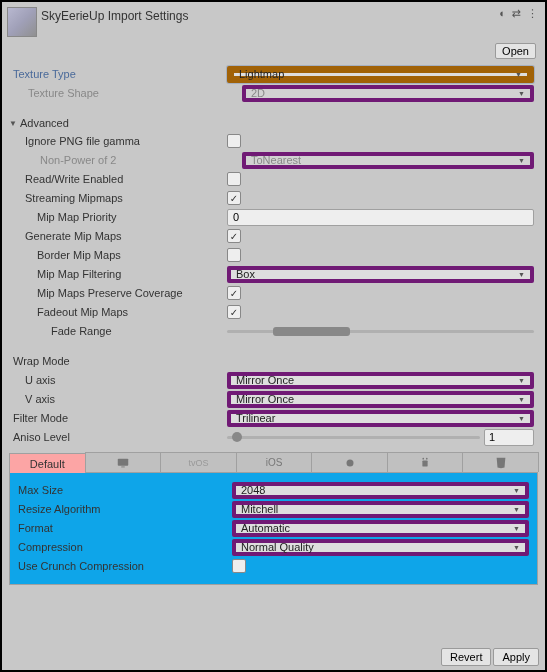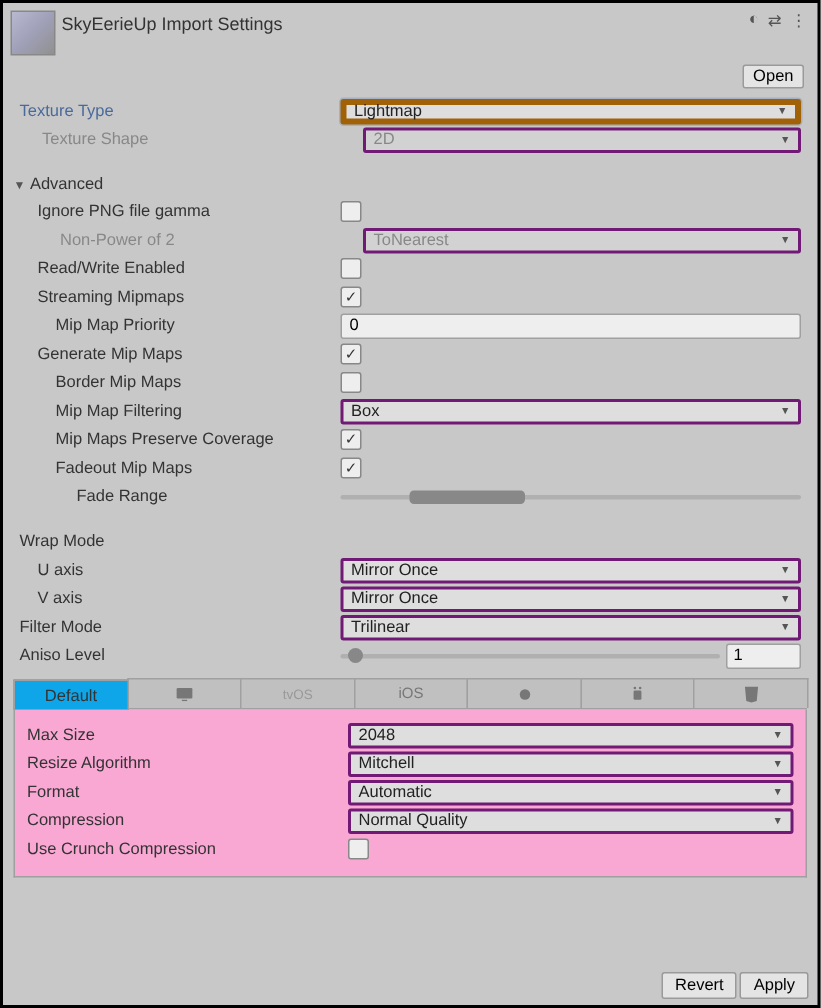--- a/index.html
+++ b/index.html
@@ -14,41 +14,41 @@
   .open-btn { background: #e4e4e4; border: 1px solid #9a9a9a; border-radius: 2px; padding: 1px 6px; font-size: 11px; margin-top: 2px; }
   .section { margin: 2px 4px; }
   .row { display: flex; align-items: center; height: 18px; margin-bottom: 1px; }
   .label { width: 218px; padding-left: 4px; color: #333; }
   .label.ind1 { padding-left: 16px; }
   .label.ind2 { padding-left: 28px; }
   .label.ind3 { padding-left: 42px; }
   .label.blue { color: #4a6a9a; }
   .label.disabled { color: #888; margin-left: 15px; }
   .ctrl { flex: 1; padding-right: 4px; }
-  .dd { width: 100%; height: 17px; background: #dedede; border: 2px solid #701a75; border-radius: 2px; padding: 0 18px 0 5px; font-size: 11px; color: #222; display: flex; align-items: center; position: relative; }
+  .dd { width: 100%; height: 17px; background: #dedede; border: 4px solid #701a75; border-radius: 2px; padding: 0 18px 0 5px; font-size: 11px; color: #222; display: flex; align-items: center; position: relative; }
   .dd.disabled { color: #888; background: #d2d2d2; }
-  .dd.blue { border: 4px solid #a16207; box-shadow: 0 0 0 1px rgba(90,122,176,0.3); }
+  .dd.blue { border: 7px solid #a16207; box-shadow: 0 0 0 1px rgba(90,122,176,0.3); }
   .dd::after { content: "▼"; position: absolute; right: 5px; font-size: 7px; color: #555; }
   .input { width: 100%; height: 17px; background: #eee; border: 1px solid #a0a0a0; border-radius: 2px; padding: 0 5px; font-size: 11px; }
   .chk { width: 14px; height: 14px; background: #eee; border: 1px solid #888; border-radius: 2px; display: flex; align-items: center; justify-content: center; font-size: 10px; color: #333; }
   .foldout { display: flex; align-items: center; height: 18px; cursor: default; }
   .fold-arrow { font-size: 8px; color: #555; margin-right: 3px; }
   .fold-label { font-size: 11px; color: #333; }
   .slider { width: 100%; height: 17px; display: flex; align-items: center; gap: 4px; }
   .track { flex: 1; height: 3px; background: #b0b0b0; border-radius: 2px; position: relative; }
   .thumb-s { position: absolute; top: -4px; width: 10px; height: 10px; background: #888; border-radius: 50%; }
   .range-block { position: absolute; top: -3px; height: 9px; background: #888; border-radius: 3px; }
   .aniso-val { width: 50px; height: 17px; background: #eee; border: 1px solid #a0a0a0; border-radius: 2px; padding: 0 4px; display: flex; align-items: center; }
   .tabbar { display: flex; margin: 6px 4px 0 4px; border-bottom: 1px solid #a0a0a0; }
   .tab { flex: 1; height: 20px; background: #c0c0c0; border: 1px solid #a0a0a0; border-bottom: none; display: flex; align-items: center; justify-content: center; font-size: 11px; color: #666; margin-right: -1px; }
-  .tab.active { background: #0ea5e9; color: #333; position: relative; top: 1px; }
+  .tab.active { background: #fca5a5; color: #333; position: relative; top: 1px; }
   .tab svg { width: 14px; height: 14px; fill: #777; }
   .footer { position: absolute; bottom: 6px; right: 8px; display: flex; gap: 2px; }
   .btn { background: #e4e4e4; border: 1px solid #9a9a9a; border-radius: 2px; padding: 2px 8px; font-size: 11px; }
-  .platform-panel { background: #f9a8d4; border: 1px solid #a0a0a0; border-top: none; margin: 0 4px 0 4px; padding: 8px 4px 8px 4px; }
+  .platform-panel { background: #0ea5e9; border: 1px solid #a0a0a0; border-top: none; margin: 0 4px 0 4px; padding: 8px 4px 8px 4px; }
   .spacer { height: 8px; }
 </style>
 </head>
 <body>
 
 <div class="inner">
 
   <div class="header">
     <div class="thumb"></div>
     <div class="titlewrap">

